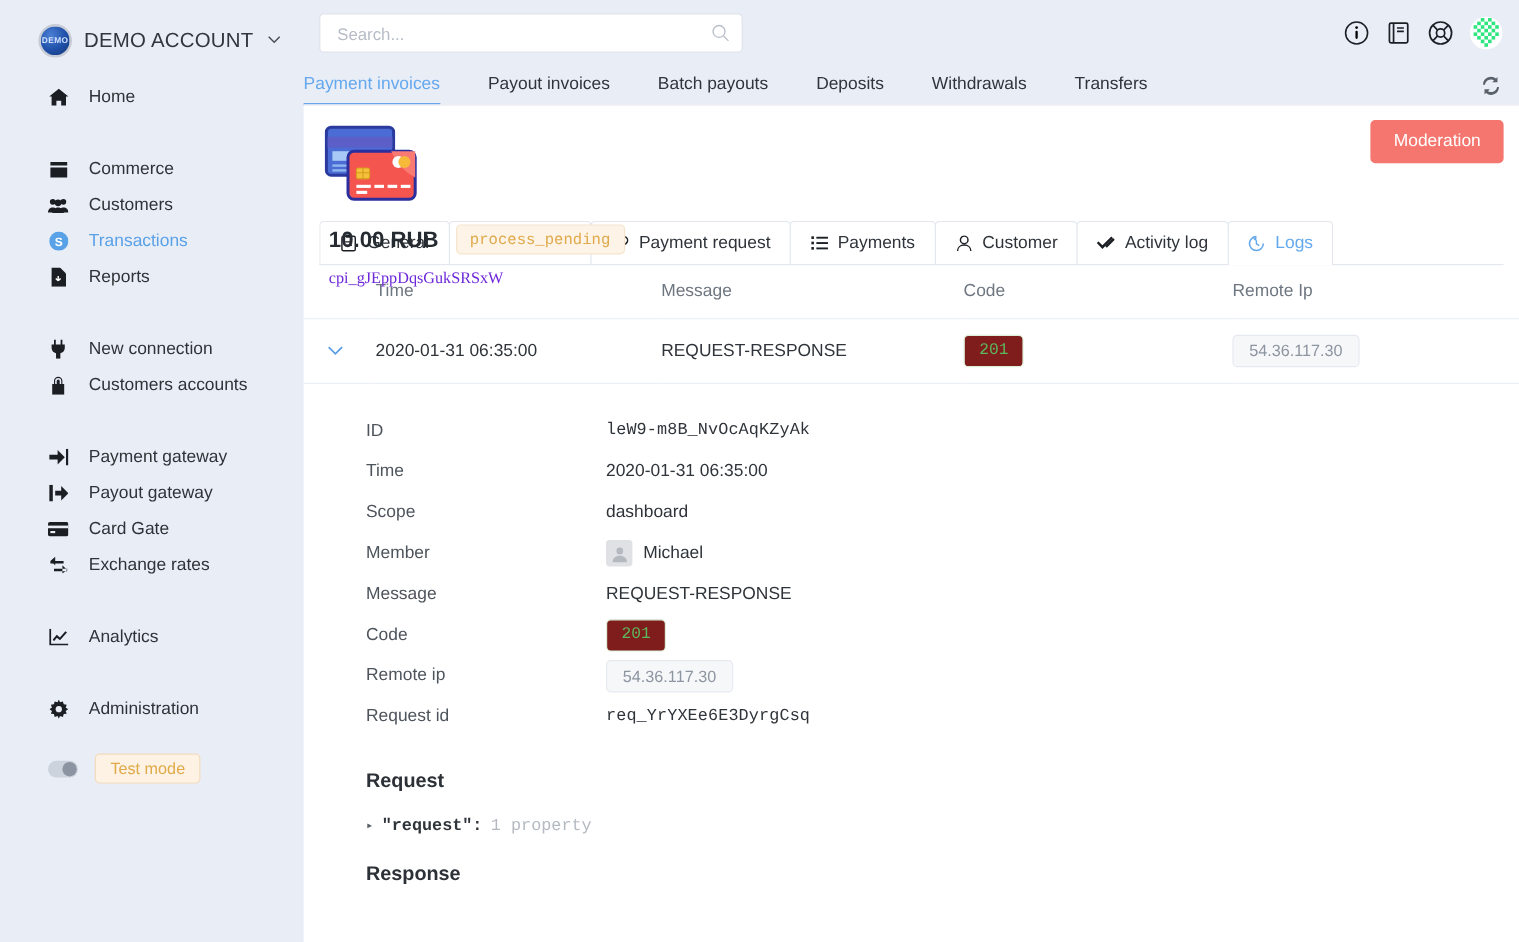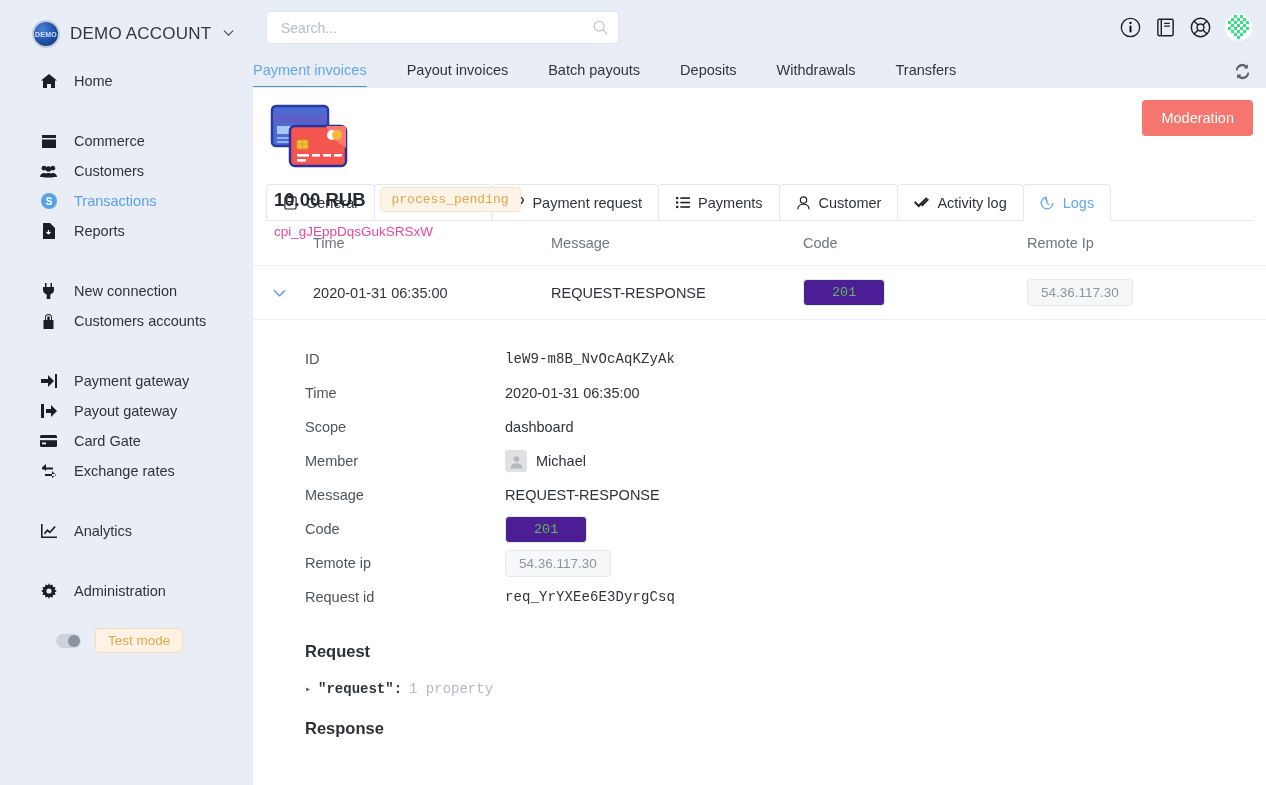--- a/index.html
+++ b/index.html
@@ -50,21 +50,21 @@
   .nav-item.active .nav-icon svg { fill: #5aa2e8; }
   .nav-icon {
     width: 17px; height: 17px; flex: none;
     display: flex; align-items: center; justify-content: center;
   }
   .nav-icon svg { fill: #1b1e22; }
   .nav-spacer { height: 20px; }
 
   .testmode-row {
     display: flex; align-items: center; gap: 14px;
-    padding-left: 56px; margin-top: 22px;
+    padding-left: 40px; margin-top: 22px;
   }
   .toggle {
     width: 25px; height: 14px; border-radius: 8px;
     background: #cdd3dd; position: relative; flex: none; cursor: pointer;
   }
   .toggle::after {
     content: ""; position: absolute; right: 1px; top: 1px;
     width: 12px; height: 12px; border-radius: 50%;
     background: #8d94a1;
   }
@@ -142,22 +142,22 @@
   .hdr-text { margin-left: 8px; padding-top: 11px; }
   .hdr-amount-row { display: flex; align-items: center; gap: 14px; }
   .hdr-amount { font-size: 18.5px; font-weight: bold; color: #262b31; }
   .hdr-status {
     background: #fdf3e6; border: 1px solid #f6e5cd;
     color: #e0a94a; font-size: 13px;
     font-family: "Liberation Mono", monospace;
     padding: 4px 11px; border-radius: 4px;
   }
   .hdr-id {
-    margin-top: 12px; font-size: 13.5px; color: #ec4899;
-    font-family: Liberation Sans, sans-serif;
+    margin-top: 12px; font-size: 13.5px; color: #6d28d9;
+    font-family: Liberation Serif, serif;
   }
   .moderation-btn {
     position: absolute; right: 13px; top: 12px;
     background: #f4766e; color: #fff;
     border: none; border-radius: 4px;
     font-size: 14.5px; padding: 10px 19px;
     cursor: pointer; font-family: "Liberation Sans", sans-serif;
   }
 
   
@@ -197,24 +197,24 @@
   .col-exp { width: 60px; padding-left: 20px !important; }
   .col-time { width: 238px; }
   .col-msg { width: 252px; }
   .col-code { width: 224px; }
   .col-ip { }
   .chev-expand {
     color: #5b9de8; font-size: 13px; cursor: pointer;
     display: inline-block; line-height: 1;
   }
   .code-badge {
-    display: inline-block; background: #4c1d95; border: 1px solid #dcf0d9;
+    display: inline-block; background: #7f1d1d; border: 1px solid #dcf0d9;
     color: #5cb85c; font-size: 13.5px;
     font-family: "Liberation Mono", monospace;
-    padding: 5px 28px; border-radius: 4px;
+    padding: 5px 12px; border-radius: 4px;
   }
   .ip-badge {
     display: inline-block; background: #f6f7f9; border: 1px solid #e6e9ef;
     color: #8d95a1; font-size: 13.5px;
     padding: 5px 13px; border-radius: 4px;
   }
 
   
   .detail { padding: 22px 0 0 52px; }
   .detail h3 {

